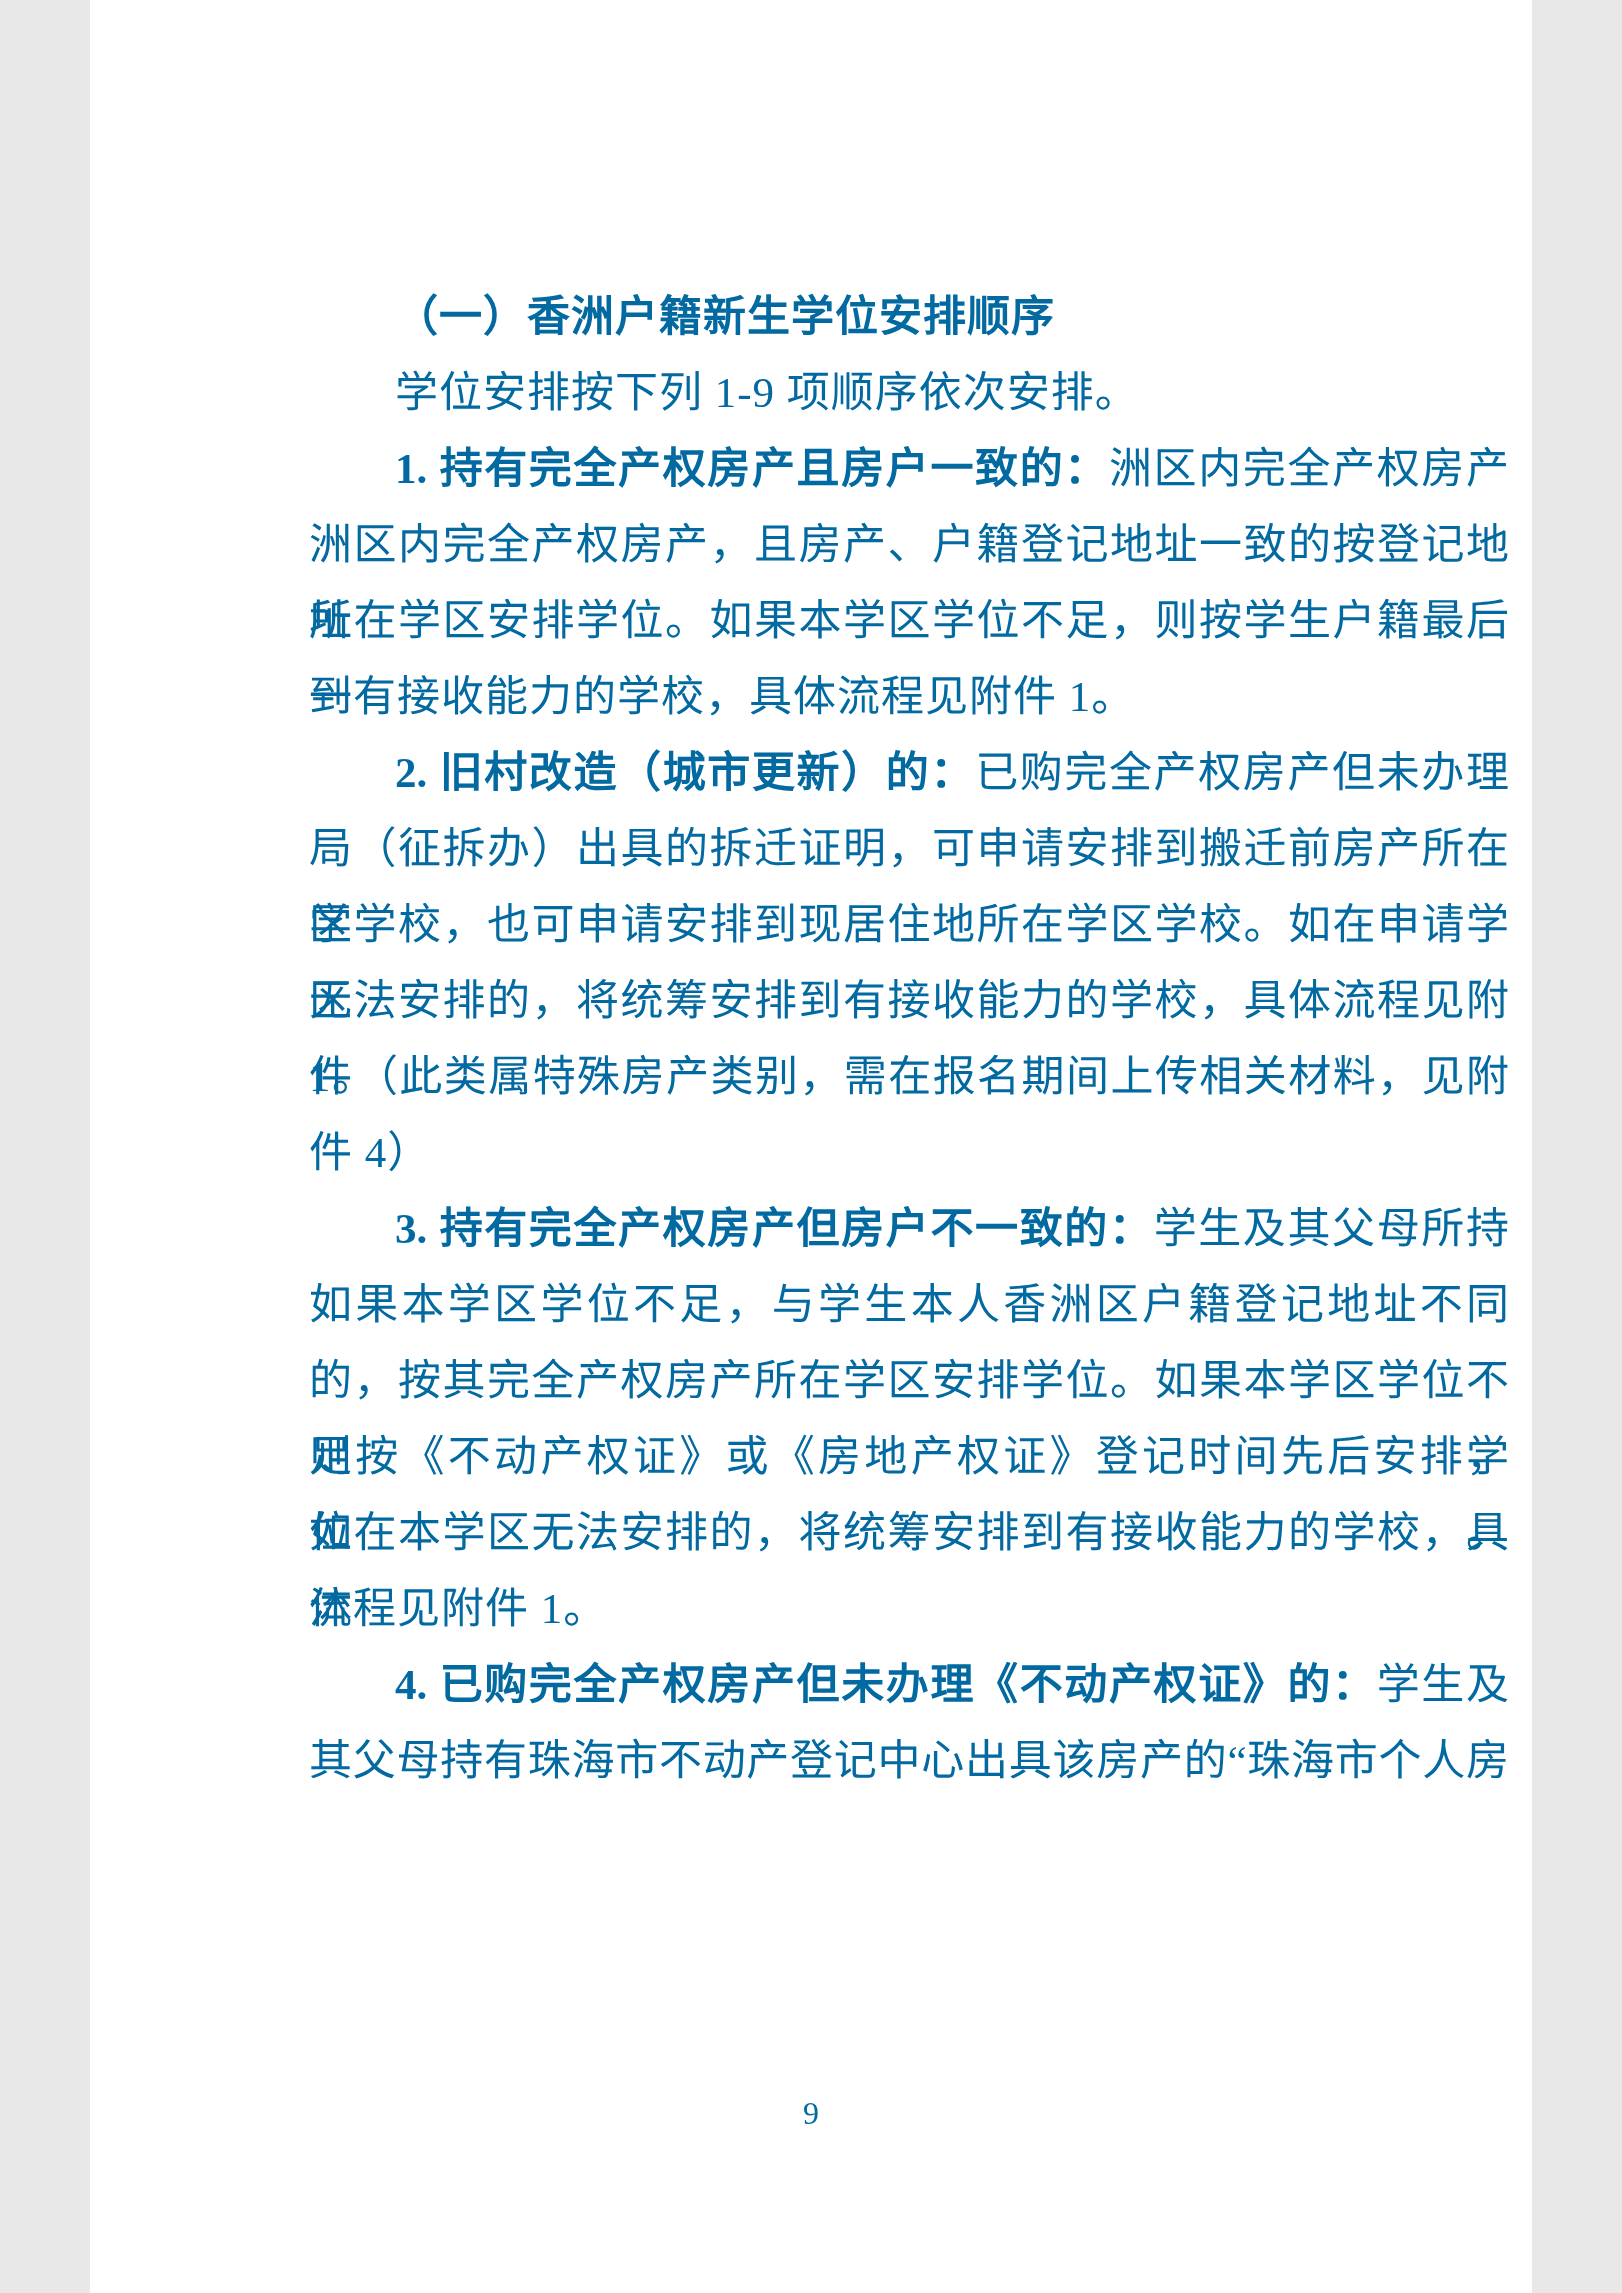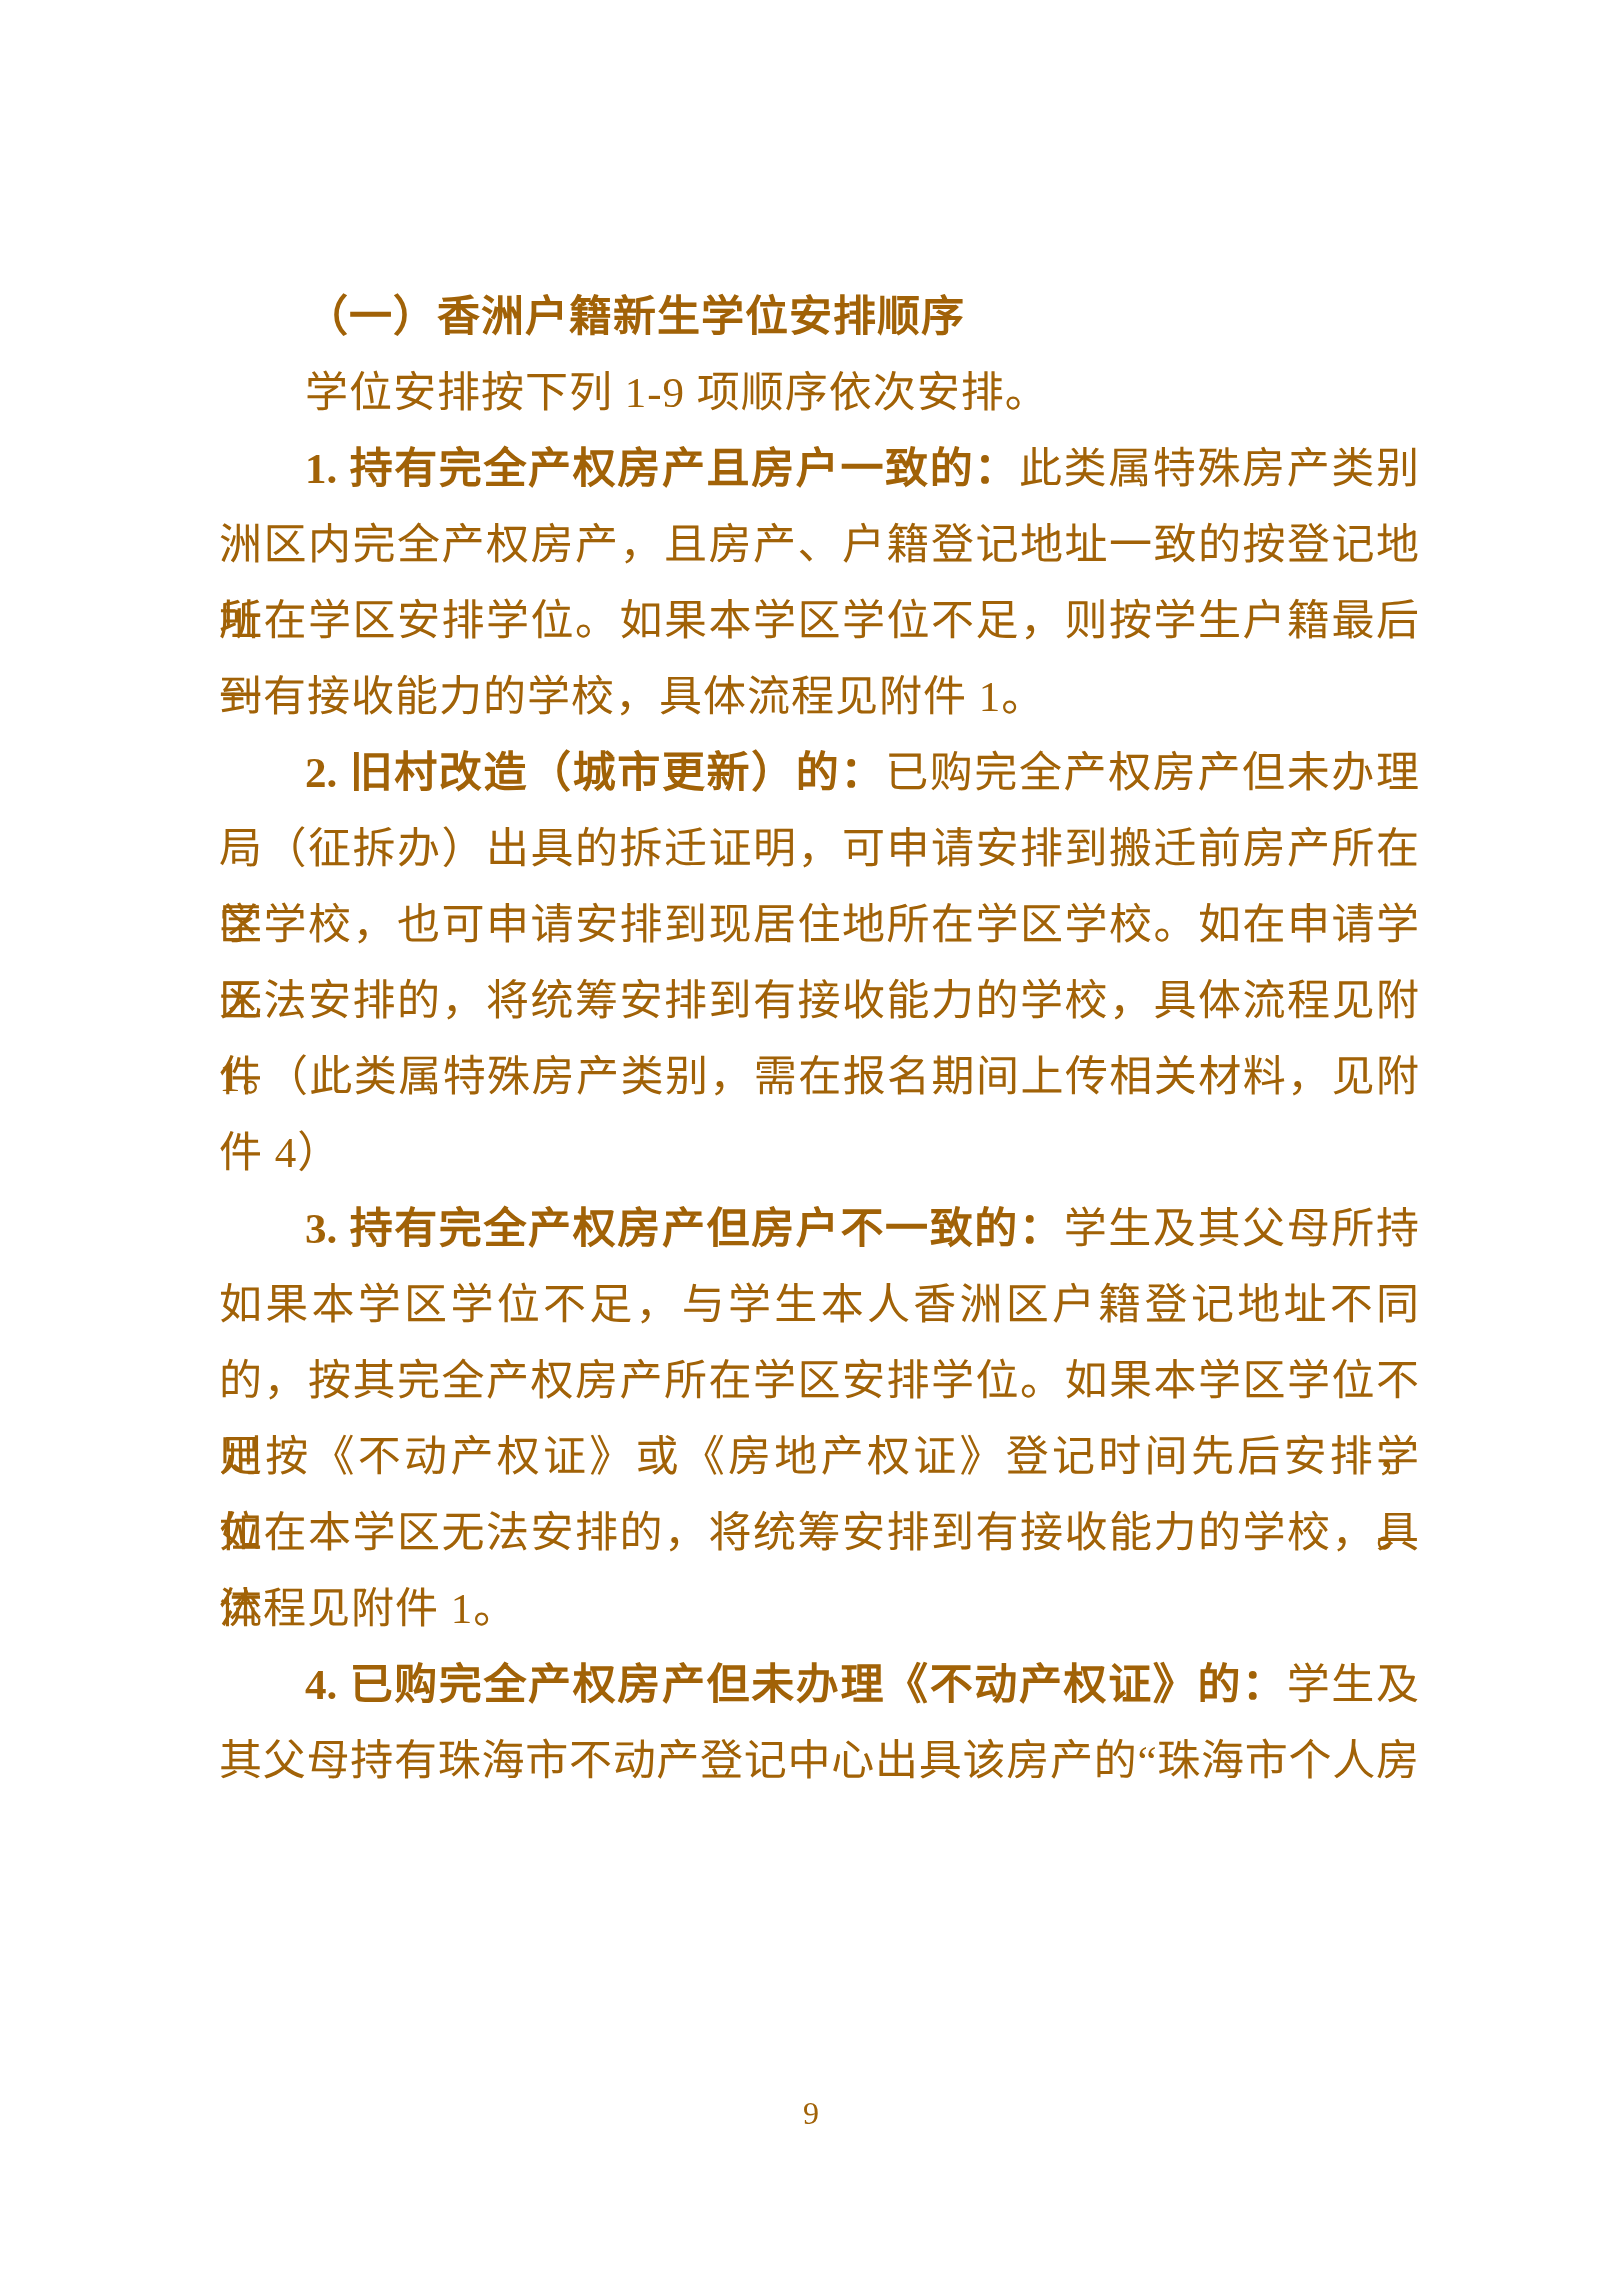--- a/index.html
+++ b/index.html
@@ -2,27 +2,27 @@
 <html lang="zh-CN"><head>
 <meta charset="utf-8">
 <style>
   html, body {
     margin: 0;
     padding: 0;
     background: #e8e8e8;
   }
   .page {
     position: relative;
-    width: 1622px;
+    width: 1442px;
     height: 2294px;
     margin: 0 auto;
     background: #ffffff;
     overflow: hidden;
     font-family: "Liberation Serif", "DejaVu Serif", serif;
-    color: #a16207;
+    color: #0369a1;
   }
   .doc-body {
     position: absolute;
     left: 219px;
     top: 279px;
     width: 1200px;
   }
   .line {
     height: 76px;
     line-height: 76px;
@@ -54,21 +54,21 @@
     font-family: "Liberation Serif", "DejaVu Serif", serif;
   }
 </style>
 </head>
 <body>
 
 <div class="page">
   <div class="doc-body">
       <div class="line indent"><span class="b">（一）香洲户籍新生学位安排顺序</span></div>
       <div class="line indent"><span>学位安排按下列 1-9 项顺序依次安排。</span></div>
-      <div class="line indent justify"><span class="b">1. 持有完全产权房产且房户一致的：</span><span>此类属特殊房产类别</span></div>
+      <div class="line indent justify"><span class="b">1. 持有完全产权房产且房户一致的：</span><span>洲区内完全产权房产</span></div>
       <div class="line justify"><span>洲区内完全产权房产，且房产、户籍登记地址一致的按登记地址</span></div>
       <div class="line justify"><span>所在学区安排学位。如果本学区学位不足，则按学生户籍最后一</span></div>
       <div class="line"><span>到有接收能力的学校，具体流程见附件 1。</span></div>
       <div class="line indent justify"><span class="b">2. 旧村改造（城市更新）的：</span><span>已购完全产权房产但未办理</span></div>
       <div class="line justify"><span>局（征拆办）出具的拆迁证明，可申请安排到搬迁前房产所在学</span></div>
       <div class="line justify"><span>区学校，也可申请安排到现居住地所在学区学校。如在申请学区</span></div>
       <div class="line justify"><span>无法安排的，将统筹安排到有接收能力的学校，具体流程见附件</span></div>
       <div class="line justify"><span>1。（此类属特殊房产类别，需在报名期间上传相关材料，见附</span></div>
       <div class="line"><span>件 4）</span></div>
       <div class="line indent justify"><span class="b">3. 持有完全产权房产但房户不一致的：</span><span>学生及其父母所持</span></div>

